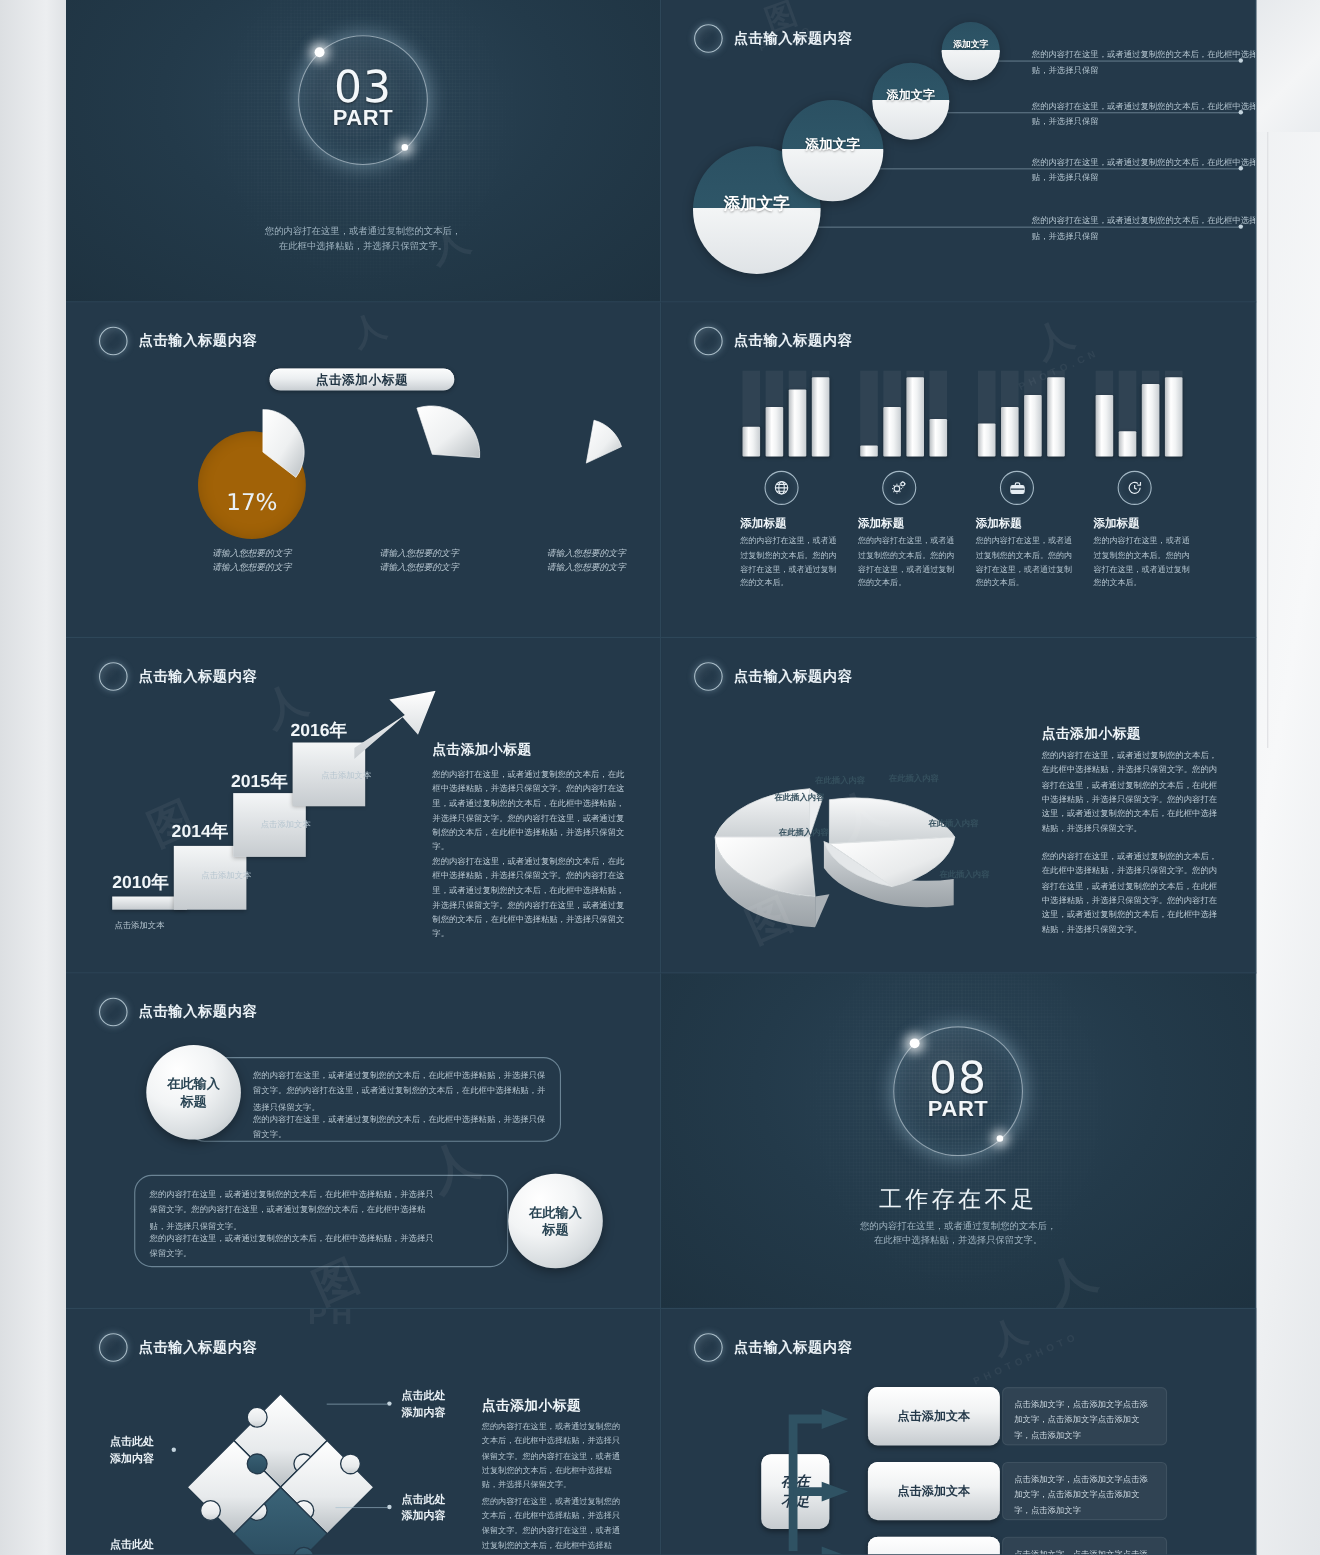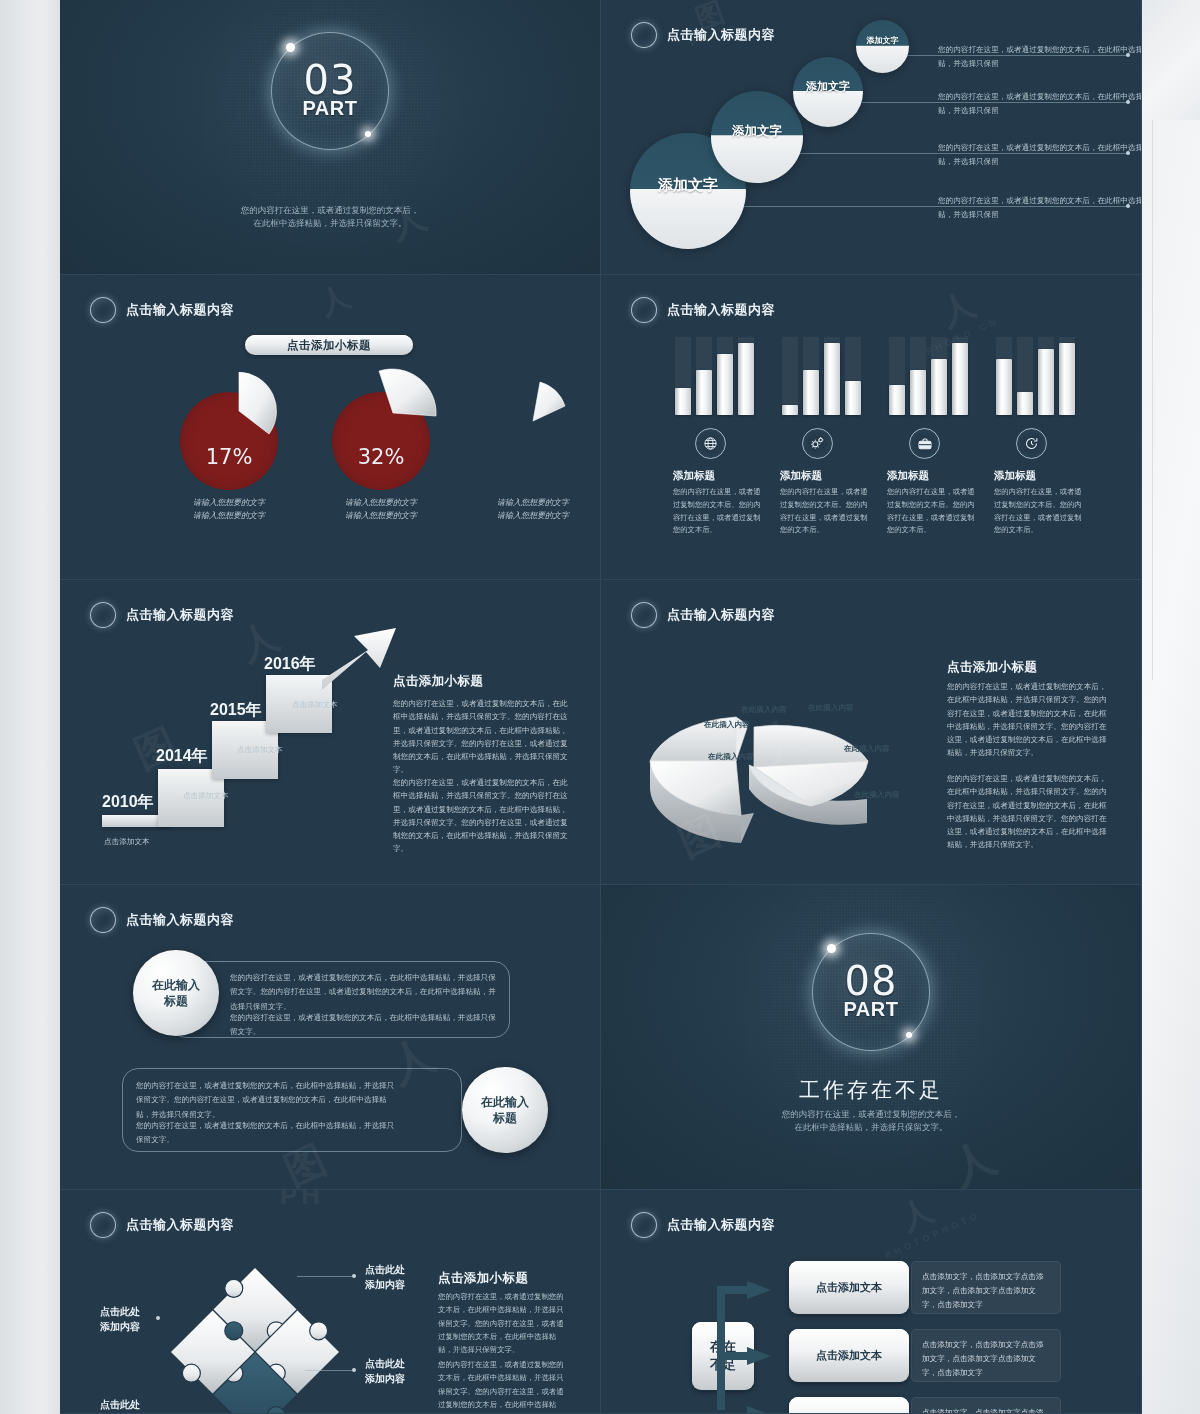--- a/index.html
+++ b/index.html
@@ -86,21 +86,21 @@
   .chain-bullet { position:absolute; width:4px;height:4px;border-radius:50%;background:#c3d3dd; }
   .chain-para { position:absolute; color:#b3c4cf; font-size:7.6px; line-height:1.85; width:215px; }
 
   
   .pill { position:absolute; height:20px; border-radius:10px;
      background: linear-gradient(180deg,#fbfcfc 0%,#eceff1 45%,#c9ced2 100%);
      box-shadow:0 1px 4px rgba(0,0,0,.35), inset 0 1px 0 #fff;
      display:flex;align-items:center;justify-content:center;
      color:#1f3342; font-size:11.5px; font-weight:700; letter-spacing:.5px; }
   .pie { position:absolute; width:98px;height:98px;border-radius:50%;
-     background:#7f1d1d; box-shadow:inset 0 0 14px rgba(0,0,0,.18); }
+     background:#a16207; box-shadow:inset 0 0 14px rgba(0,0,0,.18); }
   .pie .pct { position:absolute; left:0;right:0; top:54%;
      text-align:center; color:#e9f0f5; font-size:21px; font-weight:400;
      font-family:"DejaVu Sans","Liberation Sans",sans-serif; }
   .wedge { position:absolute; }
   .pie-cap { position:absolute; text-align:center; width:140px;
      color:#b9c8d2; font-size:8px; line-height:1.6;font-style:italic; }
 
   
   .barset { position:absolute; display:flex; align-items:flex-end; gap:5px;
      height:78px; }
@@ -230,23 +230,20 @@
         <defs>
             <linearGradient id="wg1" x1="0" y1="0" x2="1" y2="1">
           <stop offset="0%" stop-color="#ffffff"></stop>
               <stop offset="55%" stop-color="#eef0f1"></stop>
               <stop offset="100%" stop-color="#b9bfc3"></stop>
             </linearGradient>
           </defs>
         <path d="M39,39 L39,0 A39,39 0 0,1 69,62 Z" fill="url(#wg1)" stroke="#ffffff" stroke-width="0.6"></path>
       </svg>
 
-      <div class="pie" style="left:272px;top:117px;">
-        <div class="pct">32%</div>
-      </div>
       <svg class="wedge" style="left:288px;top:93px;" width="90" height="90" viewBox="0 0 90 90">
         <defs>
             <linearGradient id="wg2" x1="0" y1="0" x2="1" y2="1">
           <stop offset="0%" stop-color="#ffffff"></stop>
               <stop offset="55%" stop-color="#eef0f1"></stop>
               <stop offset="100%" stop-color="#b9bfc3"></stop>
             </linearGradient>
           </defs>
         <path d="M45,45 L31,3 A44,44 0 0,1 88,48 Z" fill="url(#wg2)" stroke="#ffffff" stroke-width="0.6"></path>
       </svg>
@@ -587,21 +584,21 @@
 
       <div class="wm" style="left:220px;top:-10px;font-size:26px;">PH</div>
     </div>
 
     <div class="slide c2 r5">
       <div class="hdr">
         <div class="hdr-dot"></div>
         <div class="hdr-txt">点击输入标题内容</div>
       </div>
 
-      <div class="fbox" style="left:91px;top:132px;width:62px;height:68px;flex-direction:column;line-height:1.35;font-size:13px;">
+      <div class="fbox" style="left:91px;top:132px;width:62px;height:68px;flex-direction:column;line-height:1.35;font-size:13px;font-style:italic;">
         <div>存在</div>
         <div>不足</div>
       </div>
 
       <svg class="arrow" style="left:114px;top:64px;" width="74" height="162" viewBox="0 0 74 162">
         <g fill="none" stroke="#2f5263" stroke-width="8">
           <path d="M6,156 L6,36 L34,36"></path>
           <path d="M6,102 L34,102"></path>
         </g>
         <g fill="#2f5263">

